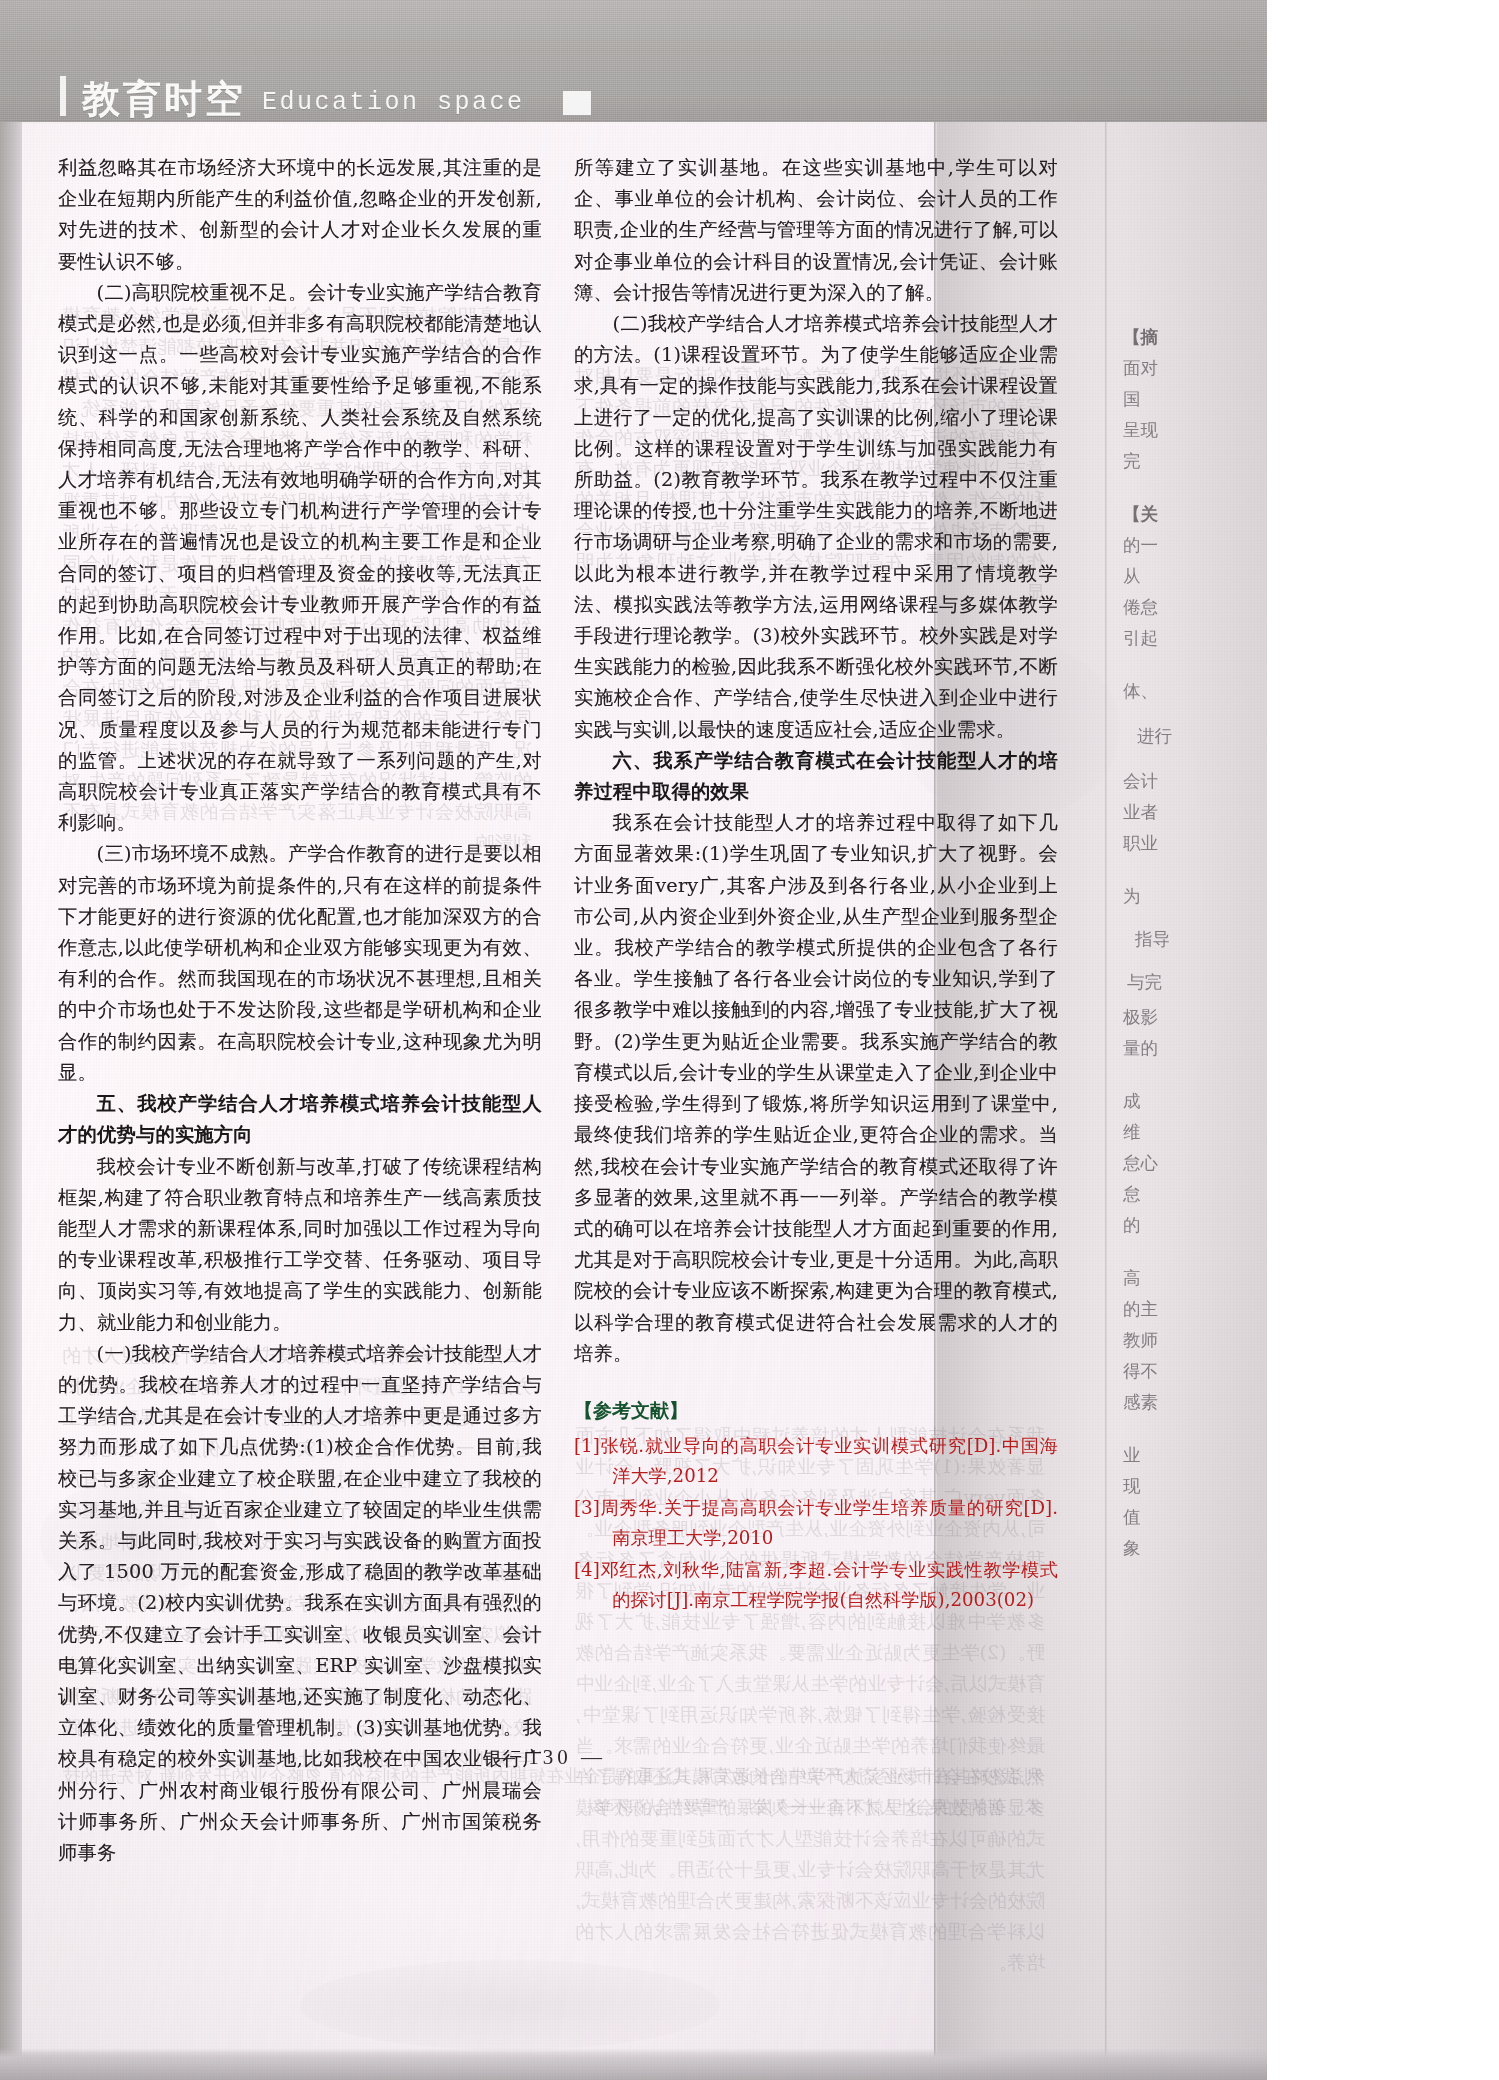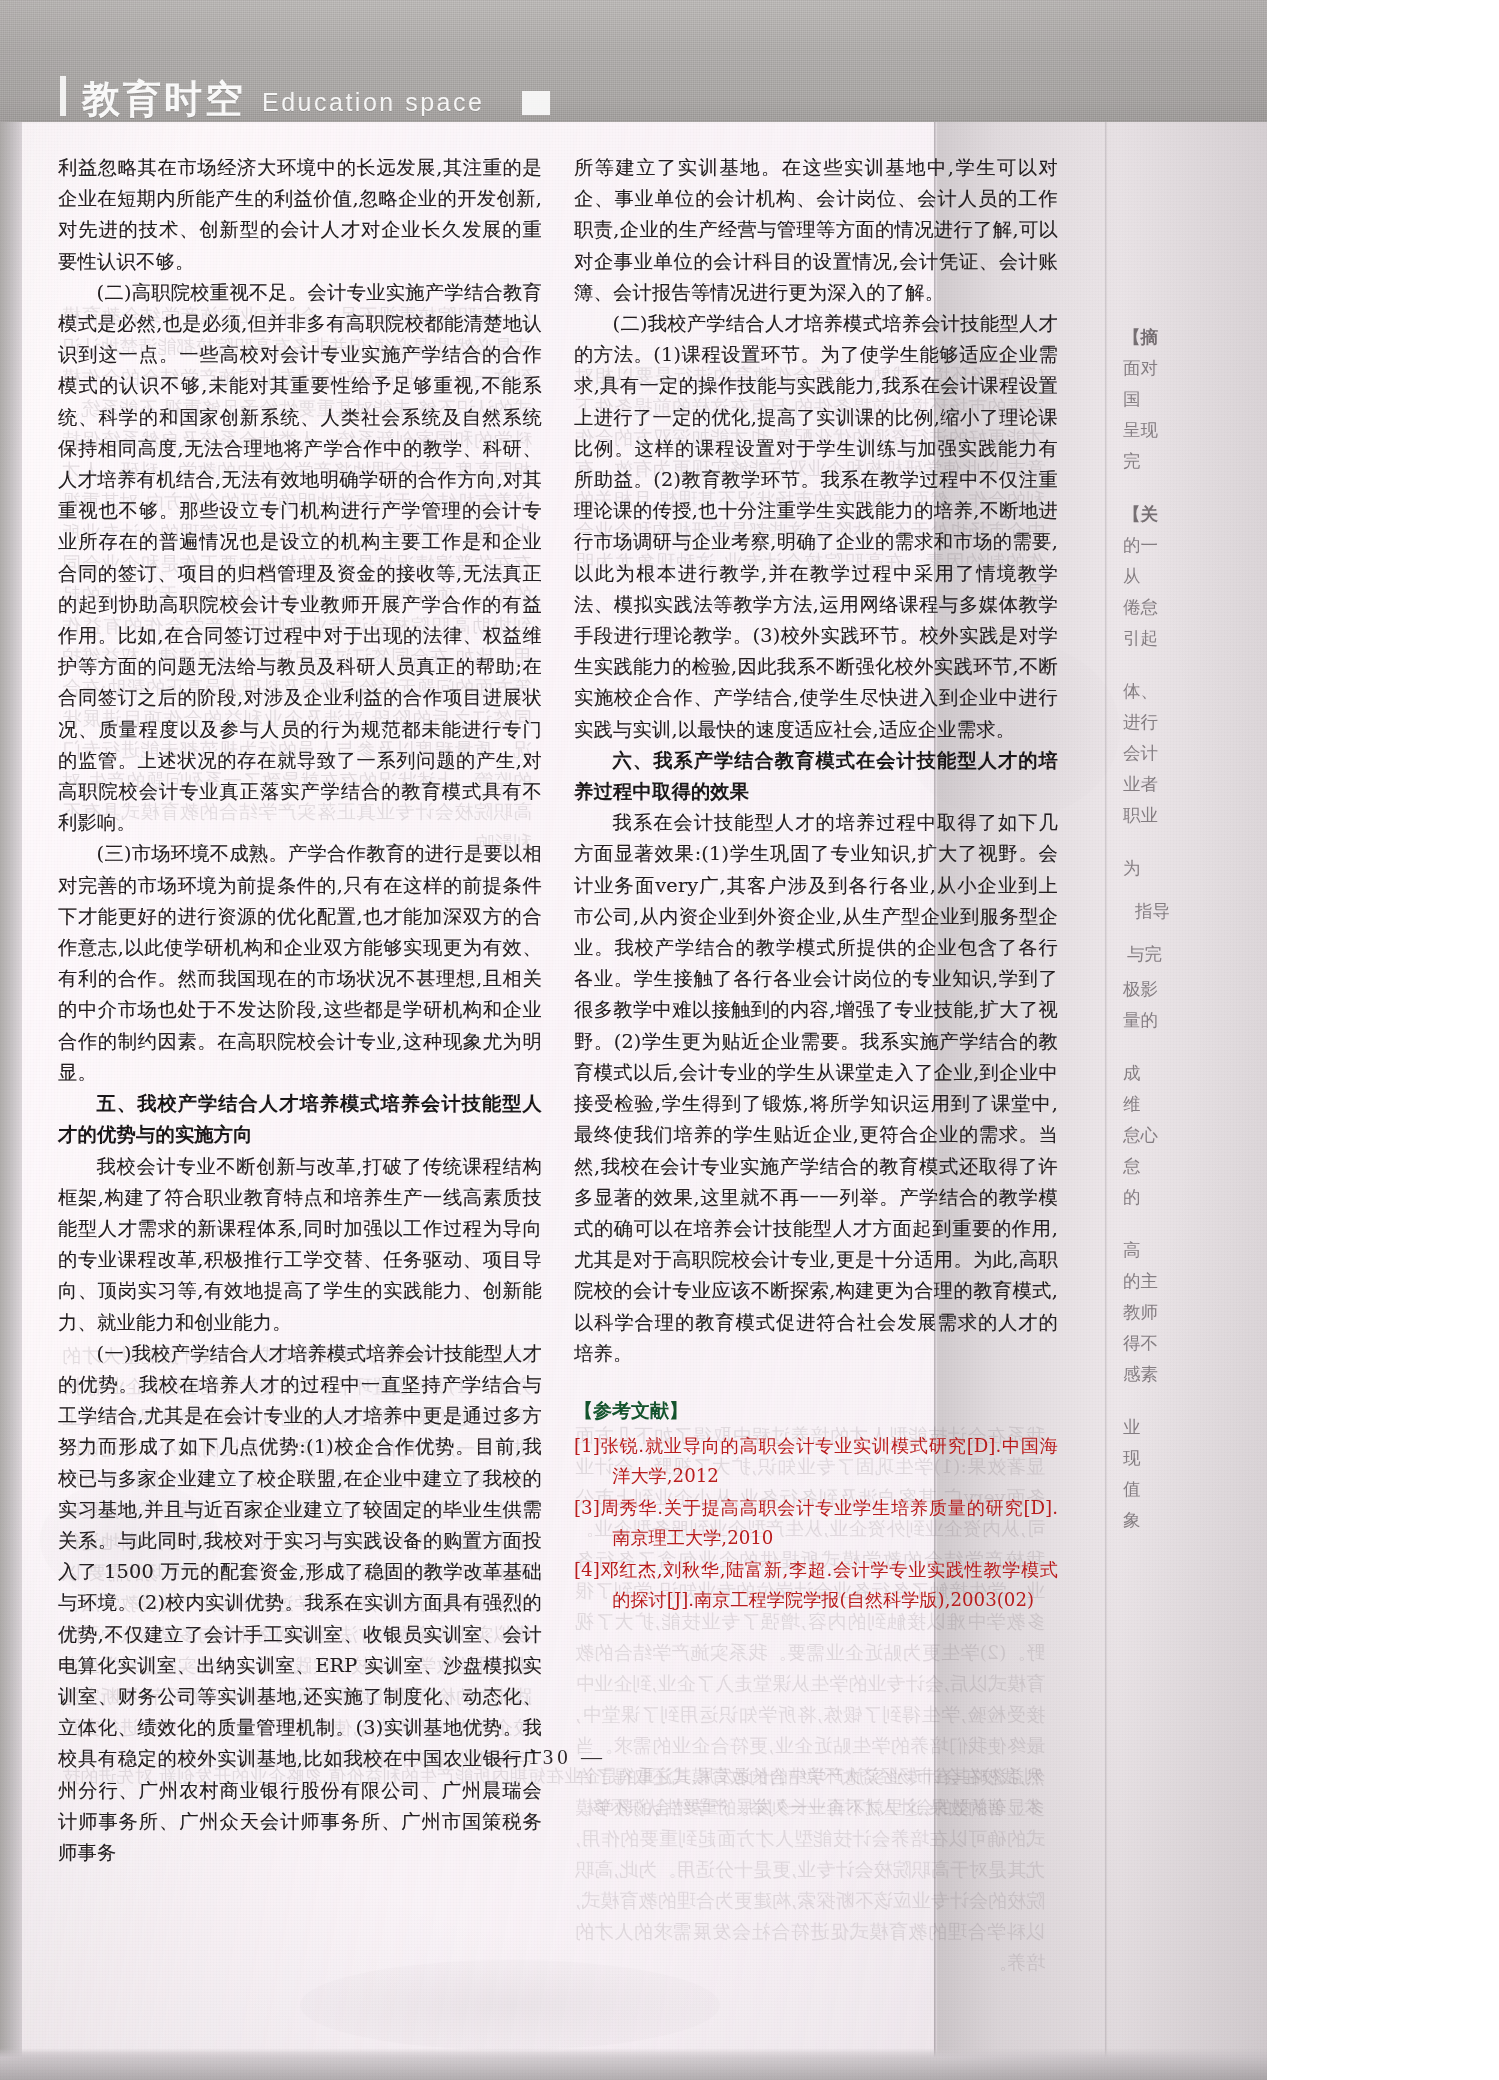--- a/index.html
+++ b/index.html
@@ -110,21 +110,21 @@
     font-family: "DejaVu Sans", "Liberation Sans", sans-serif;
     font-size: 38px;
     font-weight: 700;
     letter-spacing: 3px;
     color: #ffffff;
     opacity: .93;
     text-shadow: 0 1px 0 rgba(120,118,116,0.55);
     line-height: 1;
   }
   .mast-en {
-    font-family: Liberation Sans, sans-serif;
+    font-family: Liberation Mono, monospace;
     font-size: 25px;
     letter-spacing: 2.5px;
     color: #ffffff;
     opacity: .90;
     text-shadow: 0 1px 0 rgba(120,118,116,0.45);
     line-height: 1;
     margin-bottom: 3px;
   }
   .mast-square {
     width: 28px; height: 24px;
@@ -317,21 +317,21 @@
       <div style="margin: 0px;">面对</div>
       <div style="margin: 0px;">国</div>
       <div style="margin: 0px;">呈现</div>
       <div style="margin: 0px;">完</div>
       <div class="bold" style="margin: 22px 0px 0px;">【关</div>
       <div style="margin: 0px;">的一</div>
       <div style="margin: 0px;">从</div>
       <div style="margin: 0px;">倦怠</div>
       <div style="margin: 0px;">引起</div>
       <div style="margin: 22px 0px 0px;">体、</div>
-      <div style="margin: 0px;">进行</div>
+      <div style="margin: 14px;">进行</div>
       <div style="margin: 0px;">会计</div>
       <div style="margin: 0px;">业者</div>
       <div style="margin: 0px;">职业</div>
       <div style="margin: 22px 0px 0px;">为</div>
       <div style="margin: 12px;">指导</div>
       <div style="margin: 4px;">与完</div>
       <div style="margin: 0px;">极影</div>
       <div style="margin: 0px;">量的</div>
       <div style="margin: 22px 0px 0px;">成</div>
       <div style="margin: 0px;">维</div>

